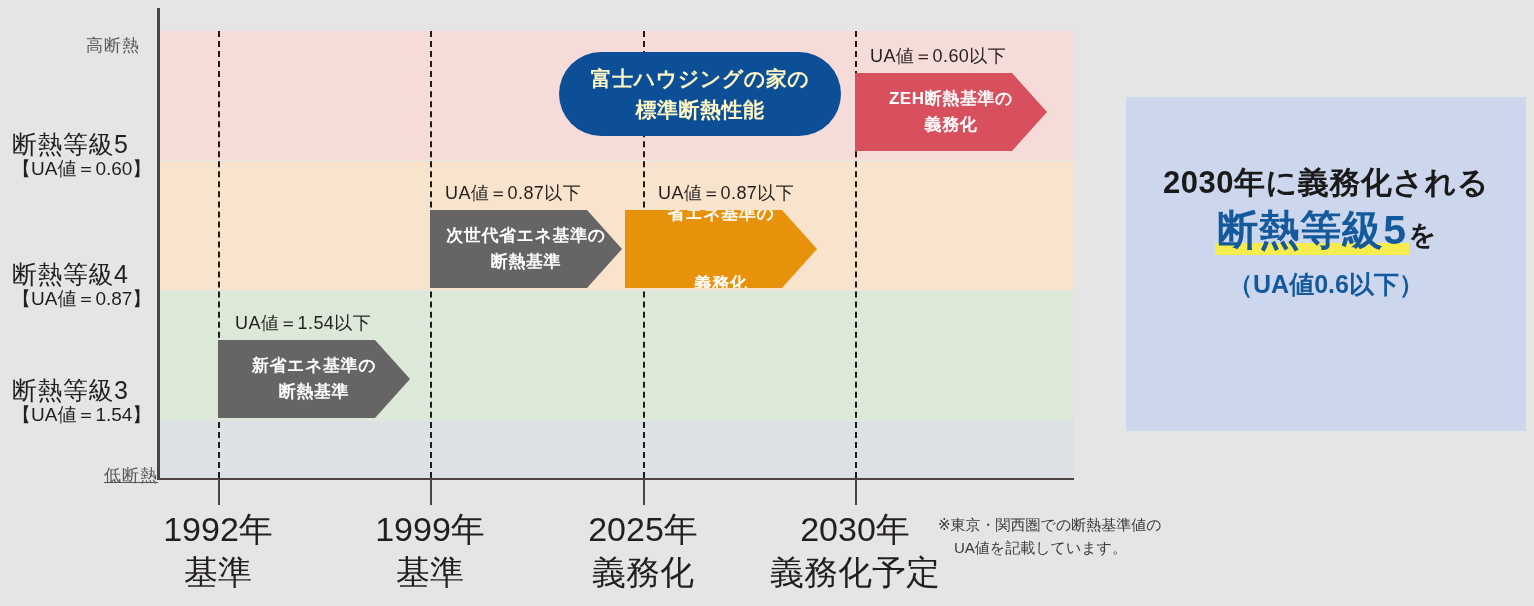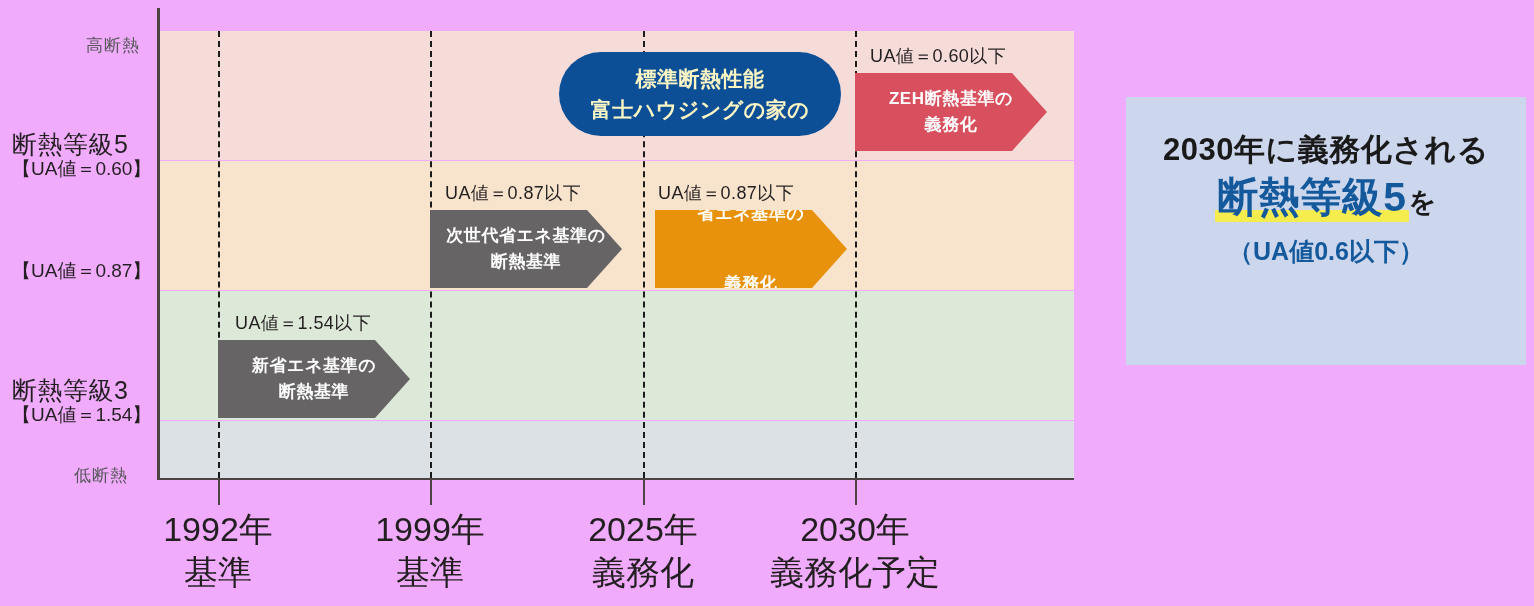--- a/index.html
+++ b/index.html
@@ -7,21 +7,21 @@
     width: 1534px;
     height: 606px;
     background: #ffffff;
     font-family: "Liberation Sans", "DejaVu Sans", sans-serif;
     overflow: hidden;
   }
   #root {
     position: relative;
     width: 1534px;
     height: 606px;
-    background: #f0abfc;
+    background: #e5e5e5;
   }
 
   
   .ylabel-soft {
     position: absolute;
     text-align: right;
     color: #58585a;
     font-size: 17px;
     letter-spacing: 1px;
     white-space: nowrap;
@@ -162,21 +162,21 @@
     white-space: nowrap;
   }
   #footnote .fn2 { display: block; padding-left: 16px; }
 
   
   #panel {
     position: absolute;
     left: 1126px;
     top: 97px;
     width: 400px;
-    height: 268px;
+    height: 334px;
     background: #ccd6ec;
     display: flex;
     flex-direction: column;
     align-items: center;
     justify-content: center;
     text-align: center;
   }
   #panel .p-line1 {
     font-size: 31px;
     color: #1a1a1a;
@@ -218,28 +218,29 @@
     margin-top: 24px;
   }
 </style>
 </head>
 <body>
 
 <div id="root">
 
   <div class="ylabel-soft" style="left:28px; top:34px; width:112px;">高断熱</div>
 
-  <div class="ylabel-soft" style="left:16px; top:464px; width:112px;">低断熱</div>
+  <div class="ylabel-soft" style="left:46px; top:464px; width:112px;text-decoration:underline;">低断熱</div>
 
   <div class="grade-label" style="left:12px; top:130px;">
     <span class="g-main">断熱等級5</span>
     <span class="g-sub">【UA値＝0.60】</span>
   </div>
 
   <div class="grade-label" style="left:12px; top:260px;">
+    <span class="g-main">断熱等級4</span>
     <span class="g-sub">【UA値＝0.87】</span>
   </div>
 
   <div class="grade-label" style="left:12px; top:376px;">
     <span class="g-main">断熱等級3</span>
     <span class="g-sub">【UA値＝1.54】</span>
   </div>
 
   <div id="plot">
 
@@ -269,57 +270,61 @@
     </div>
 
     <div class="ua-caption" style="left:288px; top:173px;">UA値＝0.87以下</div>
     <div class="arrow gray" style="left:273px; top:202px; width:192px; height:78px;
          clip-path: polygon(0 0, 157px 0, 192px 39px, 157px 78px, 0 78px);">
       <span>次世代省エネ基準の</span>
       <span>断熱基準</span>
     </div>
 
     <div class="ua-caption" style="left:501px; top:173px;">UA値＝0.87以下</div>
-    <div class="arrow orange" style="left:498px; top:202px; width:192px; height:78px;
+    <div class="arrow orange" style="left:468px; top:202px; width:192px; height:78px;
          clip-path: polygon(0 0, 157px 0, 192px 39px, 157px 78px, 0 78px); gap: 44px;">
       <span>省エネ基準の</span>
       <span>義務化</span>
     </div>
 
     <div class="ua-caption" style="left:713px; top:36px;">UA値＝0.60以下</div>
     <div class="arrow red" style="left:698px; top:65px; width:192px; height:78px;
          clip-path: polygon(0 0, 157px 0, 192px 39px, 157px 78px, 0 78px);">
       <span>ZEH断熱基準の</span>
       <span>義務化</span>
     </div>
 
   </div>
 
   <div id="pill">
+    <span>富士ハウジングの家の</span>
     <span>標準断熱性能</span>
-    <span>富士ハウジングの家の</span>
   </div>
 
   <div class="xlabel" style="left:128px; top:508px;">
     <span>1992年</span>
     <span class="l2">基準</span>
   </div>
   <div class="xlabel" style="left:340px; top:508px;">
     <span>1999年</span>
     <span class="l2">基準</span>
   </div>
   <div class="xlabel" style="left:553px; top:508px;">
     <span>2025年</span>
     <span class="l2">義務化</span>
   </div>
   <div class="xlabel" style="left:765px; top:508px;">
     <span>2030年</span>
     <span class="l2">義務化予定</span>
   </div>
 
+  <div id="footnote">
+    <span>※東京・関西圏での断熱基準値の</span>
+    <span class="fn2">UA値を記載しています。</span>
+  </div>
 
   <div id="panel">
     <div class="p-line1">2030年に義務化される</div>
     <div class="p-hl"><span class="hl-underline">断熱等級5</span><span class="p-wo">を</span></div>
     <div class="p-paren">（UA値0.6以下）</div>
     <div class="p-line3">
       <br>
     </div>
   </div>
 

